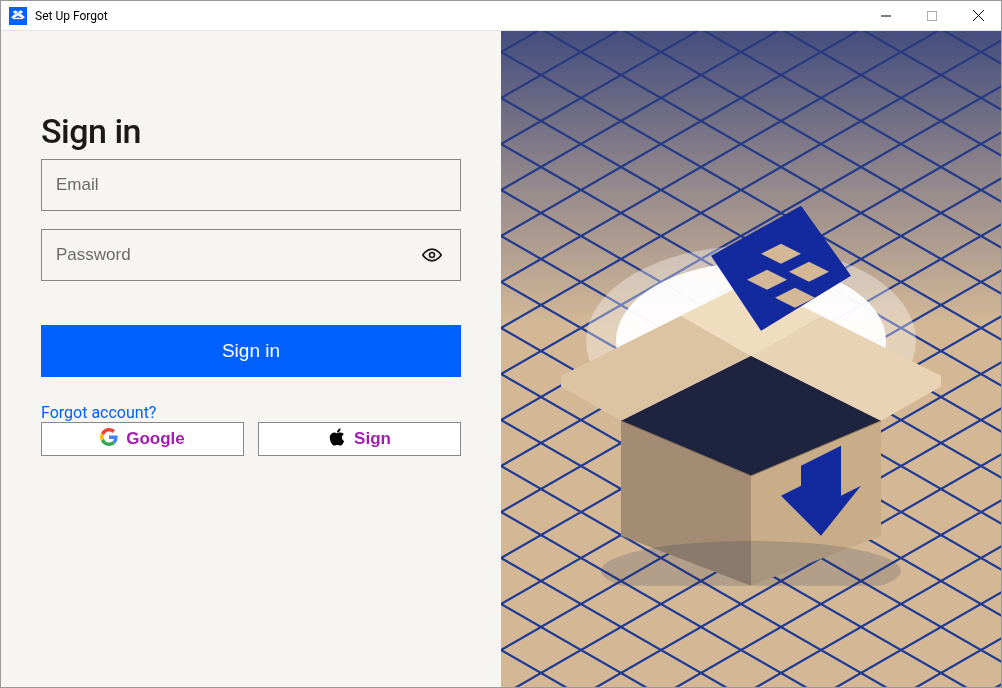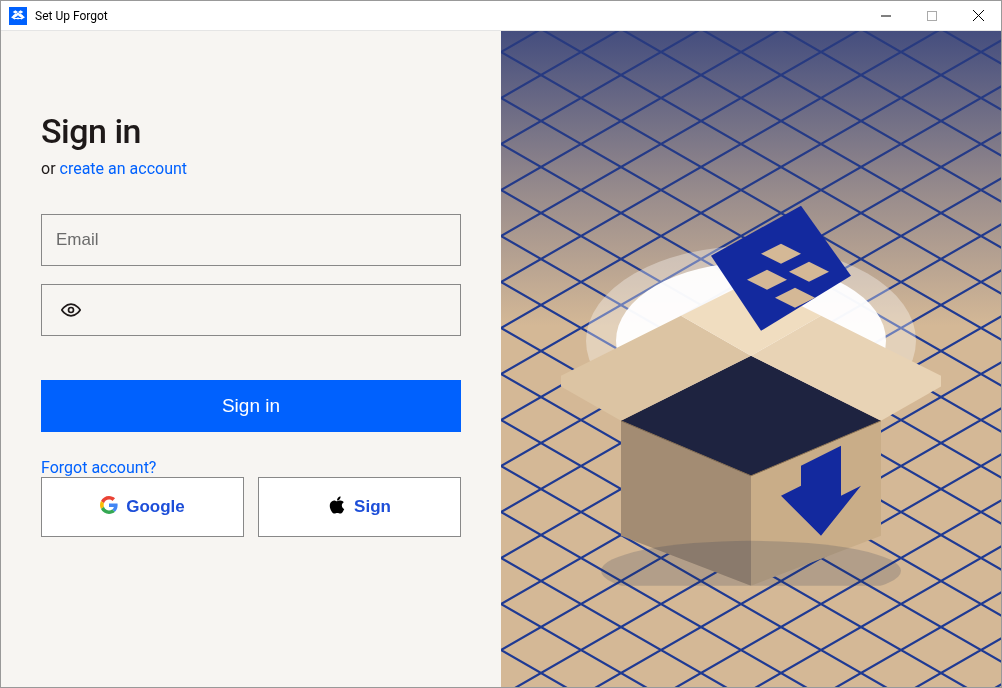--- a/index.html
+++ b/index.html
@@ -161,30 +161,30 @@
     .divider-text {
       font-size: 17px;
       color: #1e1919;
     }
     .social-row {
       display: flex;
       gap: 14px;
     }
     .social-btn {
       flex: 1;
-      height: 60px;
+      height: 34px;
       border: 1px solid #888;
       background: #fff;
       display: flex;
       align-items: center;
       justify-content: center;
       gap: 8px;
       font-size: 17px;
       font-weight: 600;
-      color: #1d4ed8;
+      color: #a21caf;
       cursor: pointer;
     }
     .right {
       flex: 1;
       position: relative;
       overflow: hidden;
       background: #d4b896;
     }
     .iso-grid {
       position: absolute;
@@ -234,29 +234,27 @@
             <line x1="11" y1="0" x2="0" y2="11" stroke-width="1"></line>
           </svg>
       </div>
     </div>
   </div>
 
   <div class="content">
 
     <div class="left">
       <h1 class="heading">Sign in</h1>
-      <p class="subline">
-        <span>or </span><a href="#">create an account</a>
-      </p>
 
       <div class="field">
         <input type="text" placeholder="Email" style="">
       </div>
 
       <div class="field password-wrap">
+        <input type="password" placeholder="Password" style="">
         <div class="eye-btn">
           <svg width="20" height="20" viewBox="0 0 24 24" fill="none" stroke="currentColor" stroke-width="2">
             <path d="M1 12s4-7 11-7 11 7 11 7-4 7-11 7S1 12 1 12z"></path>
             <circle cx="12" cy="12" r="3"></circle>
           </svg>
         </div>
       </div>
 
       <button class="primary-btn">Sign in</button>
 

